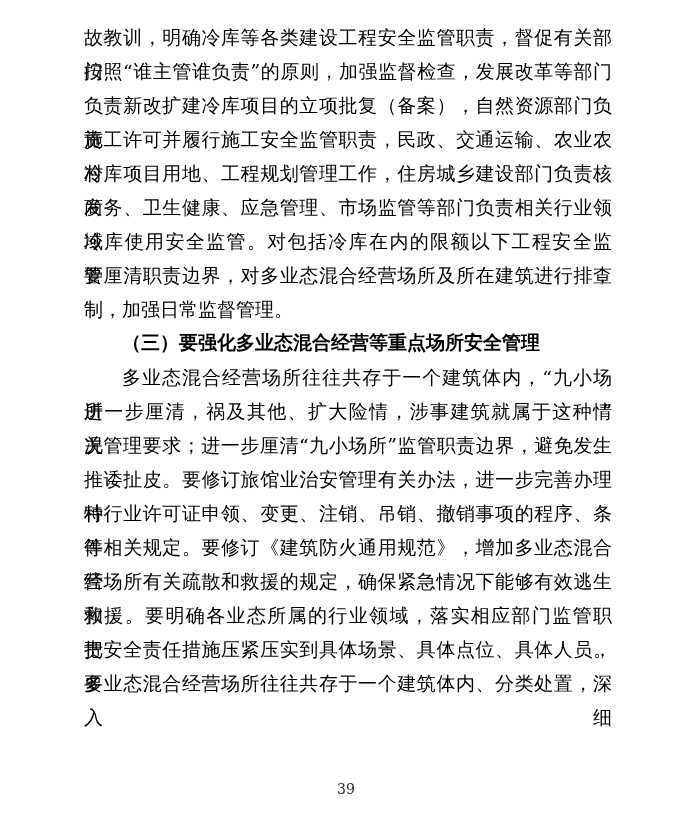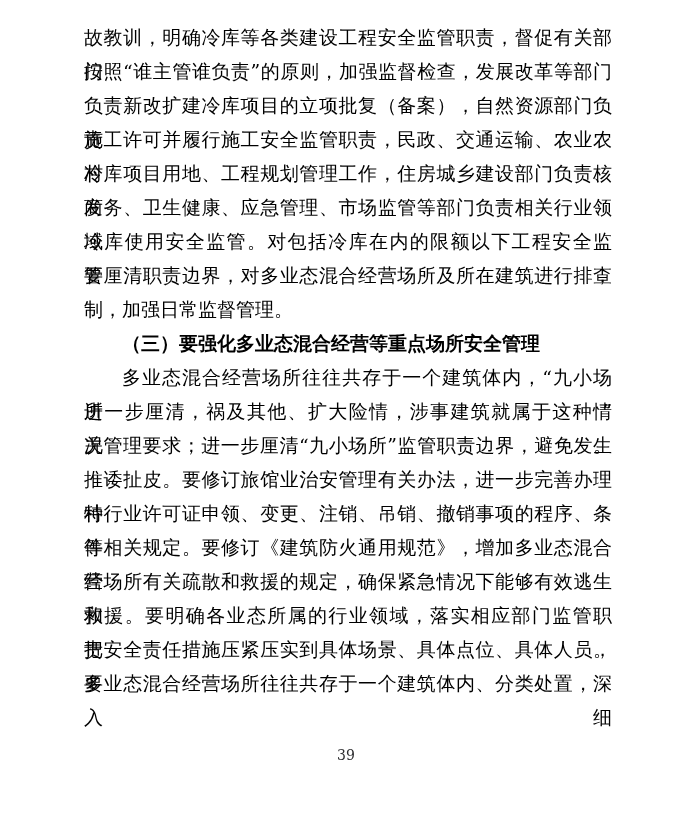--- a/index.html
+++ b/index.html
@@ -33,29 +33,30 @@
   }
   .line.para-end {
     text-align: right;
     text-align-last: left;
   }
   .line.heading {
     font-weight: bold;
     text-indent: 2em;
     text-align: center;
     text-align-last: left;
+    font-family: Liberation Serif, serif;
   }
   .line.indent {
     text-indent: 2em;
   }
   .page-number {
     position: absolute;
     left: 0;
     right: 0;
-    top: 744px;
+    top: 778px;
     height: 22px;
     line-height: 22px;
     text-align: center;
     font-size: 14px;
     color: #2e2e30;
   }
 </style>
 </head>
 <body>
 

